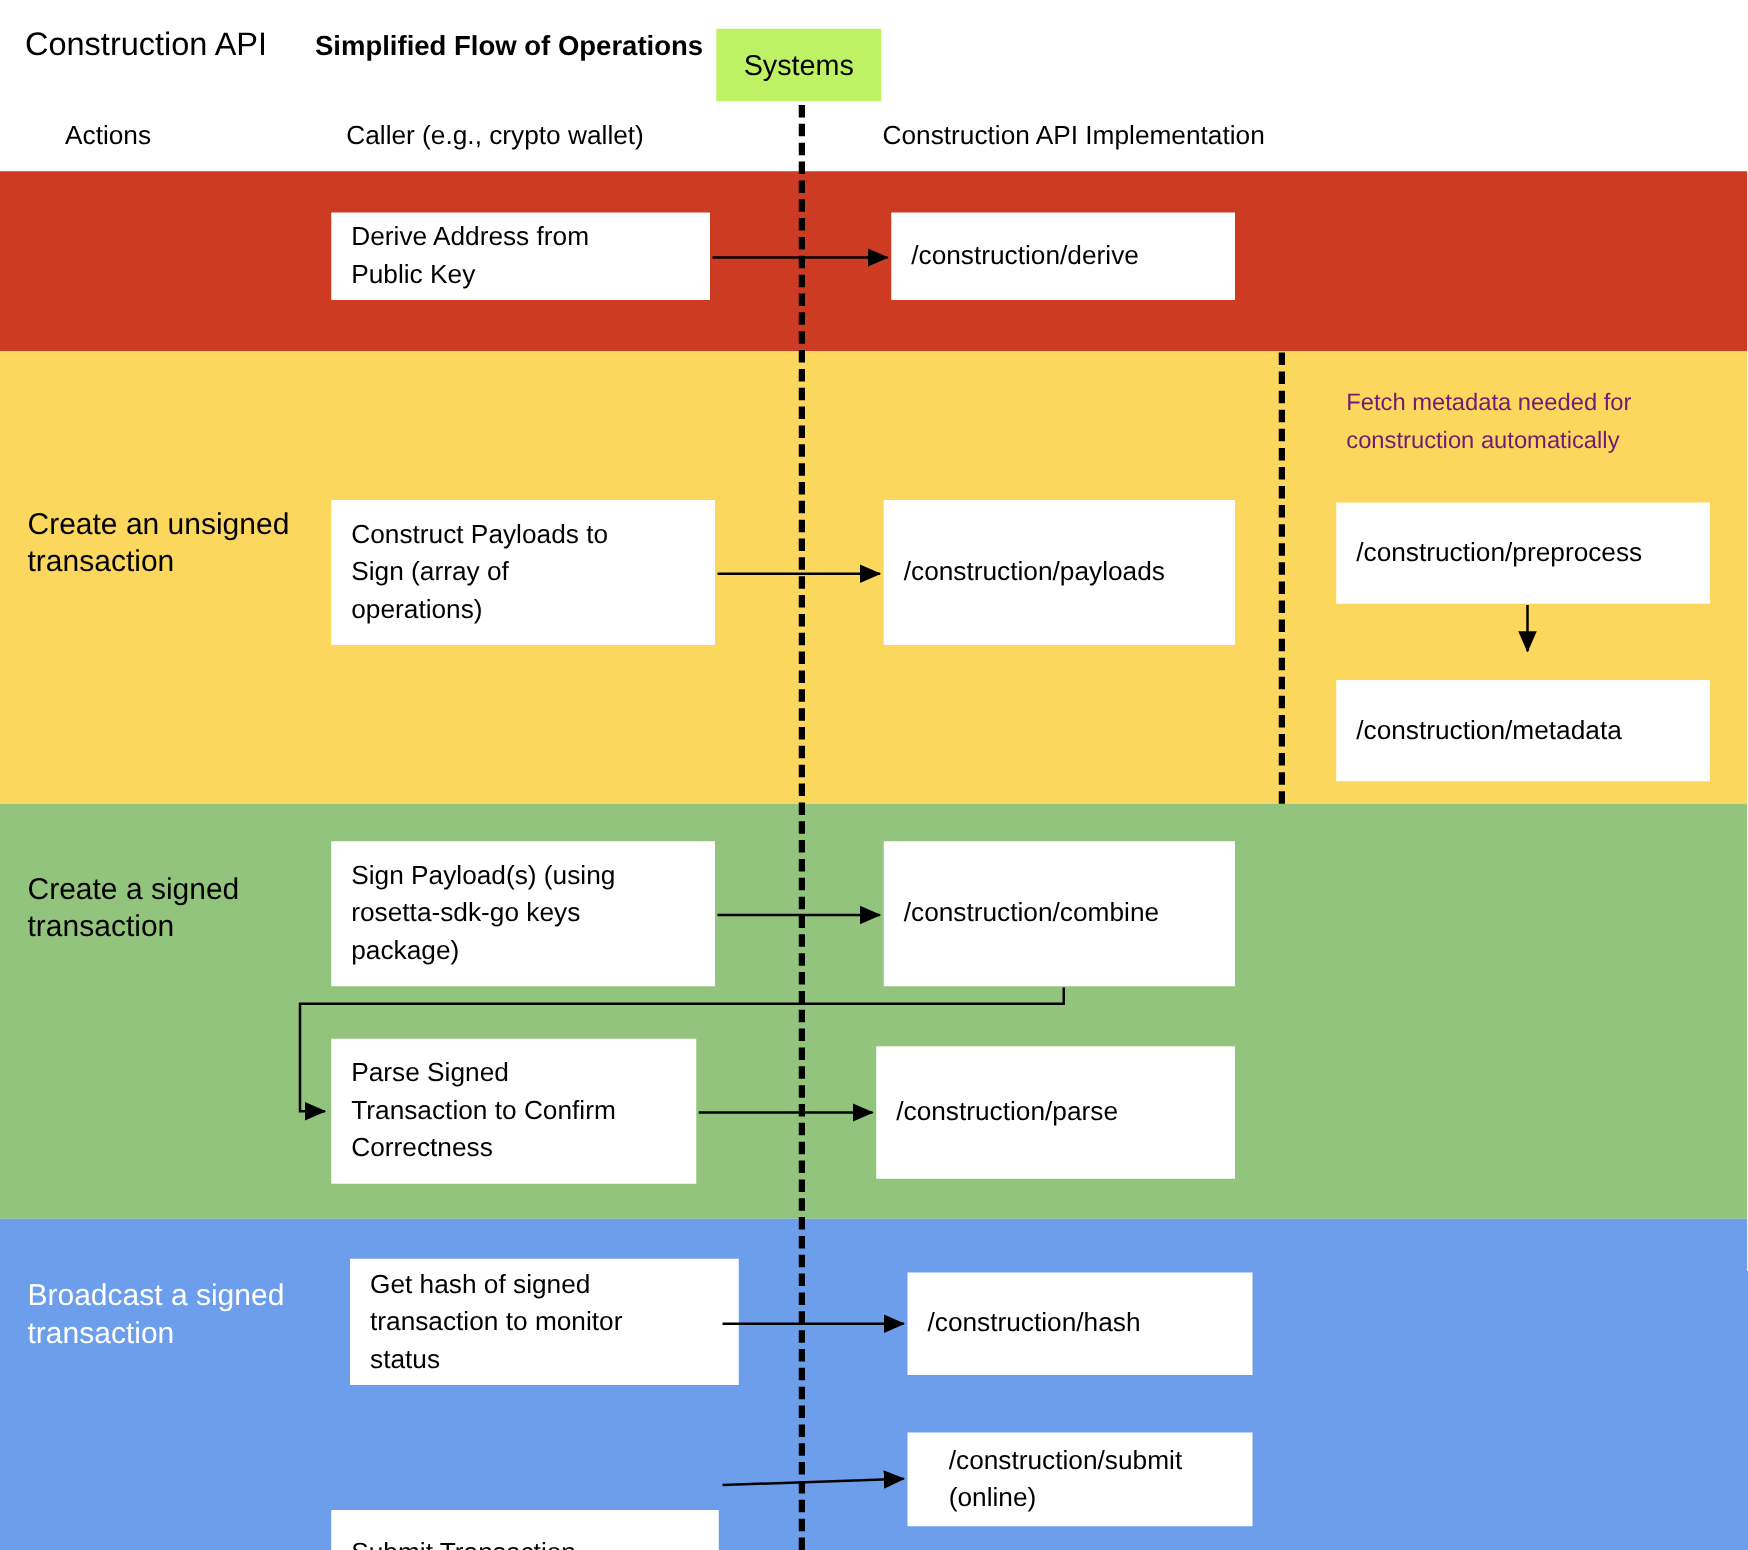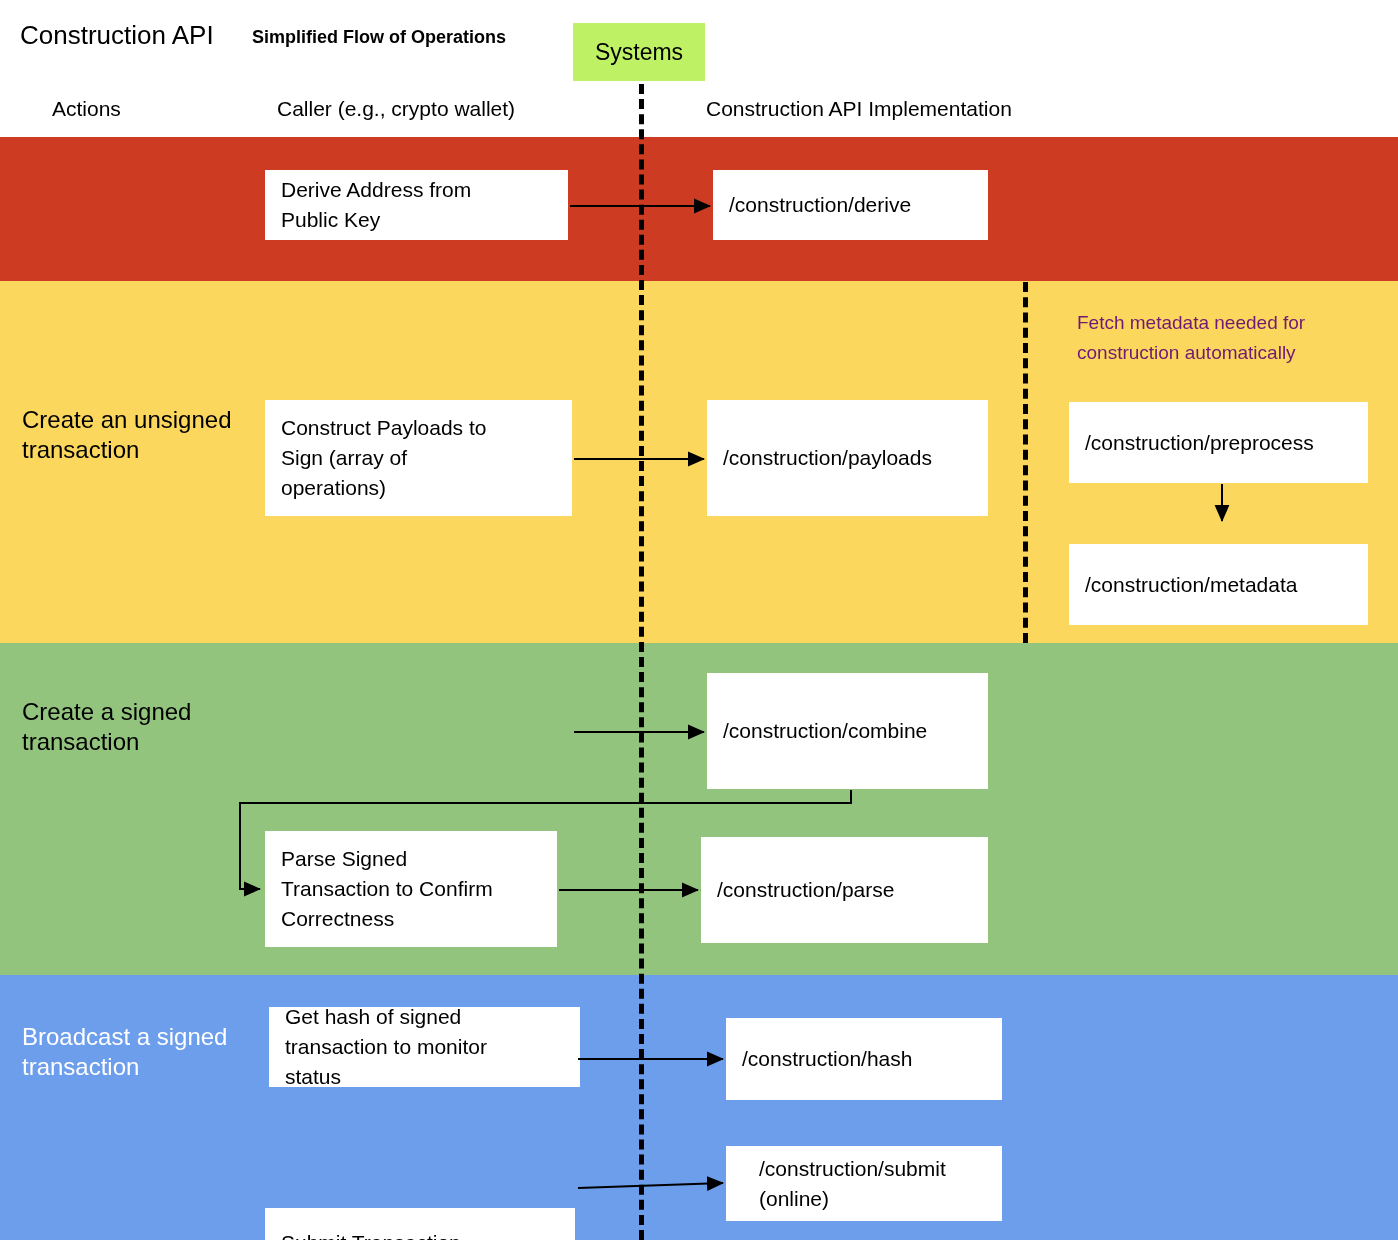--- a/index.html
+++ b/index.html
@@ -27,21 +27,21 @@
     top: 20px;
     font-size: 26px;
     line-height: 30px;
     color: #000;
     white-space: nowrap;
   }
   .hdr-subtitle {
     position: absolute;
     left: 252px;
     top: 26px;
-    font-size: 18px;
+    font-size: 22px;
     font-weight: bold;
     line-height: 22px;
     white-space: nowrap;
   }
   .systems-chip {
     position: absolute;
     left: 573px;
     top: 23px;
     width: 132px;
     height: 58px;
@@ -172,28 +172,31 @@
 Sign (array of
 operations)</div>
   <div class="box" style="left:707px; top:400px; width:281px; height:116px;">/construction/payloads</div>
 
   <div class="note" style="left:1077px; top:308px; width:310px;">Fetch metadata needed for
 construction automatically</div>
 
   <div class="box" style="left:1069px; top:402px; width:299px; height:81px;">/construction/preprocess</div>
   <div class="box" style="left:1069px; top:524px; width:299px; height:81px;margin-top:20px;">/construction/metadata</div>
 
+  <div class="box" style="left:265px; top:673px; width:307px; height:116px;">Sign Payload(s) (using
+rosetta-sdk-go keys
+package)</div>
   <div class="box" style="left:707px; top:673px; width:281px; height:116px;">/construction/combine</div>
 
   <div class="box" style="left:265px; top:831px; width:292px; height:116px;">Parse Signed
 Transaction to Confirm
 Correctness</div>
   <div class="box" style="left:701px; top:837px; width:287px; height:106px;">/construction/parse</div>
 
-  <div class="box" style="left:269px; top:1007px; width:311px; height:80px;">Get hash of signed
+  <div class="box" style="left:280px; top:1007px; width:311px; height:101px;">Get hash of signed
 transaction to monitor
 status</div>
   <div class="box" style="left:726px; top:1018px; width:276px; height:82px;">/construction/hash</div>
 
   <div class="box" style="left:265px; top:1208px; width:310px; height:70px;">Submit Transaction</div>
   <div class="box" style="left:726px; top:1146px; width:276px; height:75px;padding-left:33px;">/construction/submit
 (online)</div>
 
   <svg id="wires" viewBox="0 0 1398 1240">
     <defs>

